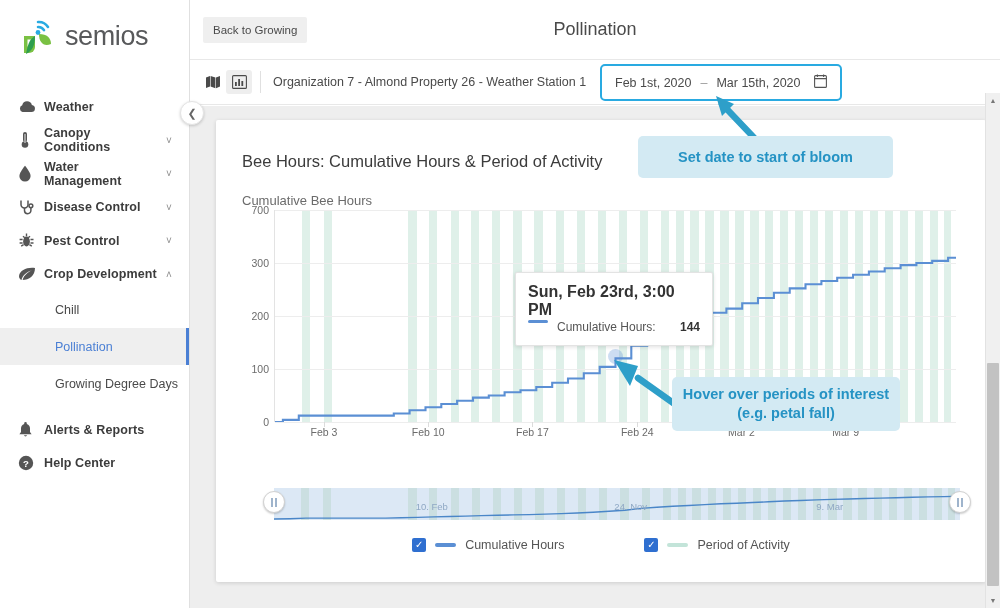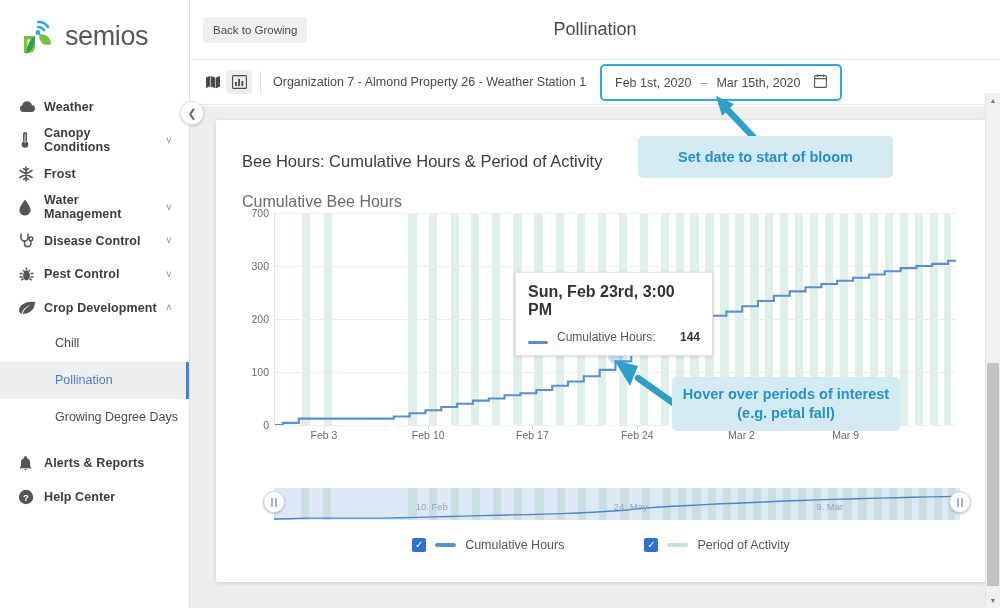--- a/index.html
+++ b/index.html
@@ -99,21 +99,21 @@
     position:absolute; left:0; top:106px; right:0; bottom:0;
     background:#eeeeee; padding:14px 14px 0 26px; overflow:hidden;
   }
   #card {
     background:#fff; height:462px; border-radius:2px;
     box-shadow:0 1px 4px rgba(0,0,0,.14); padding:20px 26px 0 22px;
     position:relative;
   }
   #chart-title { font-size:16.5px; color:#3c3c3c; font-weight:400; margin:12px 0 0 4px; }
   #axis-title {
-    font-size:16px; color:#6b6b6b; margin:22px 0 0 4px;
+    font-size:13px; color:#6b6b6b; margin:22px 0 0 4px;
   }
 
   
   #plot { position:relative; height:230px; margin-top:2px; }
   #plot-inner {
     position:absolute; left:36px; right:4px; top:0; bottom:18px;
     border-left:1px solid #e3e3e3;
   }
   .ylabel {
     position:absolute; right:calc(100% + 6px); font-size:10.5px; color:#6b6b6b;
@@ -131,21 +131,21 @@
   .xtick { position:absolute; top:100%; width:1px; height:5px; background:#dcdcdc; }
 
   
   #tooltip {
     position:absolute; left:515px; top:272px; width:198px;
     background:#fff; border:1px solid #e3e3e3; box-shadow:0 1px 4px rgba(0,0,0,.13);
     padding:10px 12px 11px; z-index:20; border-radius:2px;
   }
   #tooltip .tt-title { font-size:16px; font-weight:bold; color:#333; }
   #tooltip .tt-row {
-    display:flex; align-items:flex-end; margin-top:11px; font-size:12px; color:#555;
+    display:flex; align-items:flex-start; margin-top:1px; font-size:12px; color:#555;
   }
   #tooltip .tt-swatch {
     width:20px; height:3px; background:#5b8fd4; border-radius:2px; margin-right:9px; flex:none;
   }
   #tooltip .tt-val { margin-left:auto; font-weight:bold; color:#333; }
   #hover-dot {
     position:absolute; left:608px; top:349px; width:15px; height:15px;
     border-radius:50%; background:rgba(91,143,212,.30); z-index:15;
   }
 
@@ -247,30 +247,20 @@
         <svg width="14" height="18" viewBox="0 0 14 18">
             <rect x="5" y="1" width="4" height="10" rx="2" fill="#555"></rect>
             <circle cx="7" cy="13.5" r="3.3" fill="#555"></circle>
             <rect x="6.2" y="3" width="1.6" height="9" fill="#fff" opacity=".55"></rect>
           </svg>
       </span>
       <span class="lbl">Canopy Conditions</span>
       <span class="chev">˅</span>
     </div>
 
-    <div class="nav-item">
-      <span class="ico">
-        <svg width="16" height="16" viewBox="0 0 16 16" stroke="#555" stroke-width="1.6" stroke-linecap="round">
-          <path d="M8 1v14M2 4.5l12 7M14 4.5l-12 7"></path>
-          <path d="M5.6 2.6 8 4.3 10.4 2.6M5.6 13.4 8 11.7l2.4 1.7" fill="none"></path>
-        </svg>
-      </span>
-      <span class="lbl">Frost</span>
-      <span class="chev"></span>
-    </div>
 
     <div class="nav-item">
       <span class="ico">
         <svg width="14" height="17" viewBox="0 0 14 17">
             <path d="M7 .8C7 .8 1.4 7.4 1.4 11A5.6 5.6 0 0 0 12.6 11C12.6 7.4 7 .8 7 .8z" fill="#555"></path>
           </svg>
       </span>
       <span class="lbl">Water Management</span>
       <span class="chev">˅</span>
     </div>
@@ -487,21 +477,21 @@
             <div class="nav-band" style="left: 87.4%; width: 1.2%;"></div>
             <div class="nav-band" style="left: 89.6%; width: 1.2%;"></div>
             <div class="nav-band" style="left: 91.8%; width: 1.2%;"></div>
             <div class="nav-band" style="left: 94%; width: 1.2%;"></div>
             <div class="nav-band" style="left: 96.2%; width: 1.2%;"></div>
             <div class="nav-band" style="left: 98.3%; width: 1%;"></div>
             <svg id="nav-line">
               <path d="M0.0,31.0 L16.0,30.7 L31.9,30.1 L47.9,30.1 L63.8,30.1 L79.8,30.1 L95.7,30.1 L111.7,30.1 L127.6,29.8 L143.6,29.4 L159.5,28.9 L175.5,28.5 L191.4,28.1 L207.4,27.6 L223.3,27.3 L239.3,26.9 L255.3,26.6 L271.2,26.1 L287.2,25.6 L303.1,25.0 L319.1,24.2 L335.0,23.3 L351.0,22.2 L366.9,20.4 L382.9,19.2 L398.8,18.3 L414.8,17.5 L430.7,16.6 L446.7,15.8 L462.7,15.2 L478.6,14.5 L494.6,13.8 L510.5,13.0 L526.5,12.5 L542.4,11.9 L558.4,11.4 L574.3,11.0 L590.3,10.5 L606.2,10.1 L622.2,9.7 L638.1,9.2 L654.1,8.9 L670.0,8.6 L686.0,8.2" stroke="#4a86c8" stroke-width="1.4" fill="none"></path>
             </svg>
             <div class="nav-xlabel" style="left: 23%;">10. Feb</div>
-            <div class="nav-xlabel" style="left: 52%;">24. May</div>
+            <div class="nav-xlabel" style="left: 52%;">24. Nov</div>
             <div class="nav-xlabel" style="left: 81%;">9. Mar</div>
           </div>
         <div class="nav-handle" style="left:-11px">
           <span class="bars">
               <i></i>
               <i></i>
             </span>
         </div>
         <div class="nav-handle" style="right:-11px">
           <span class="bars">

